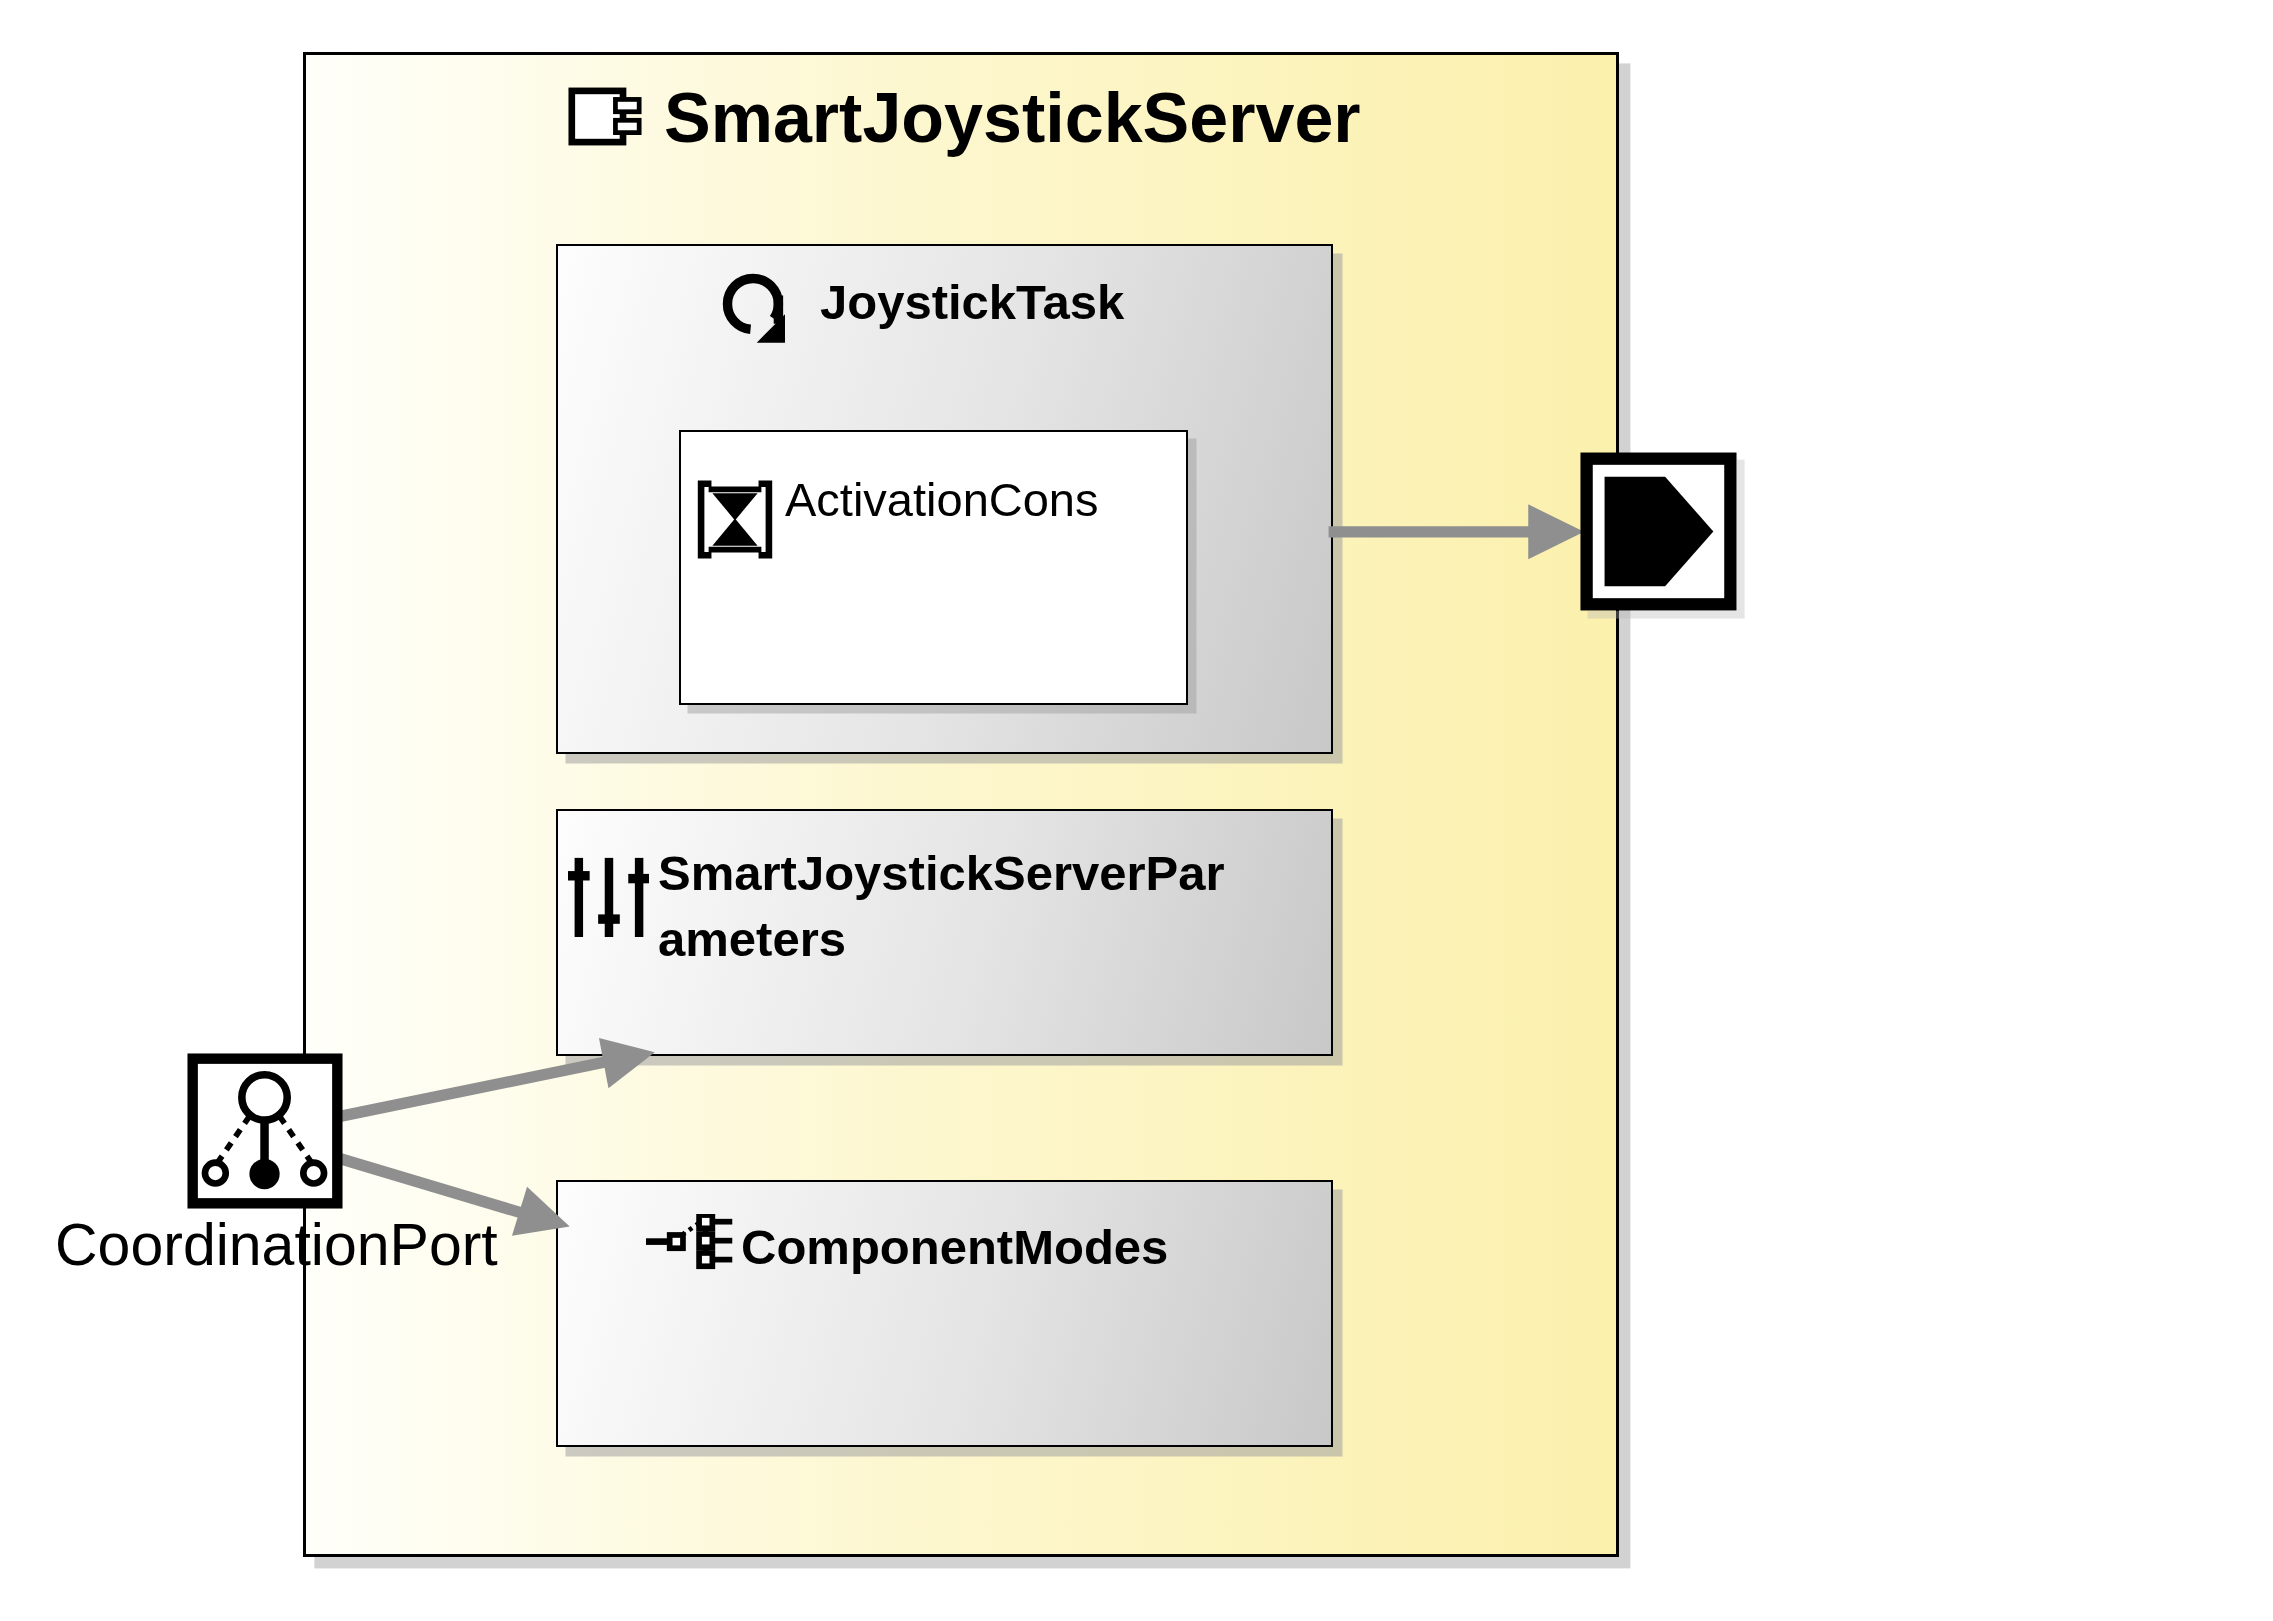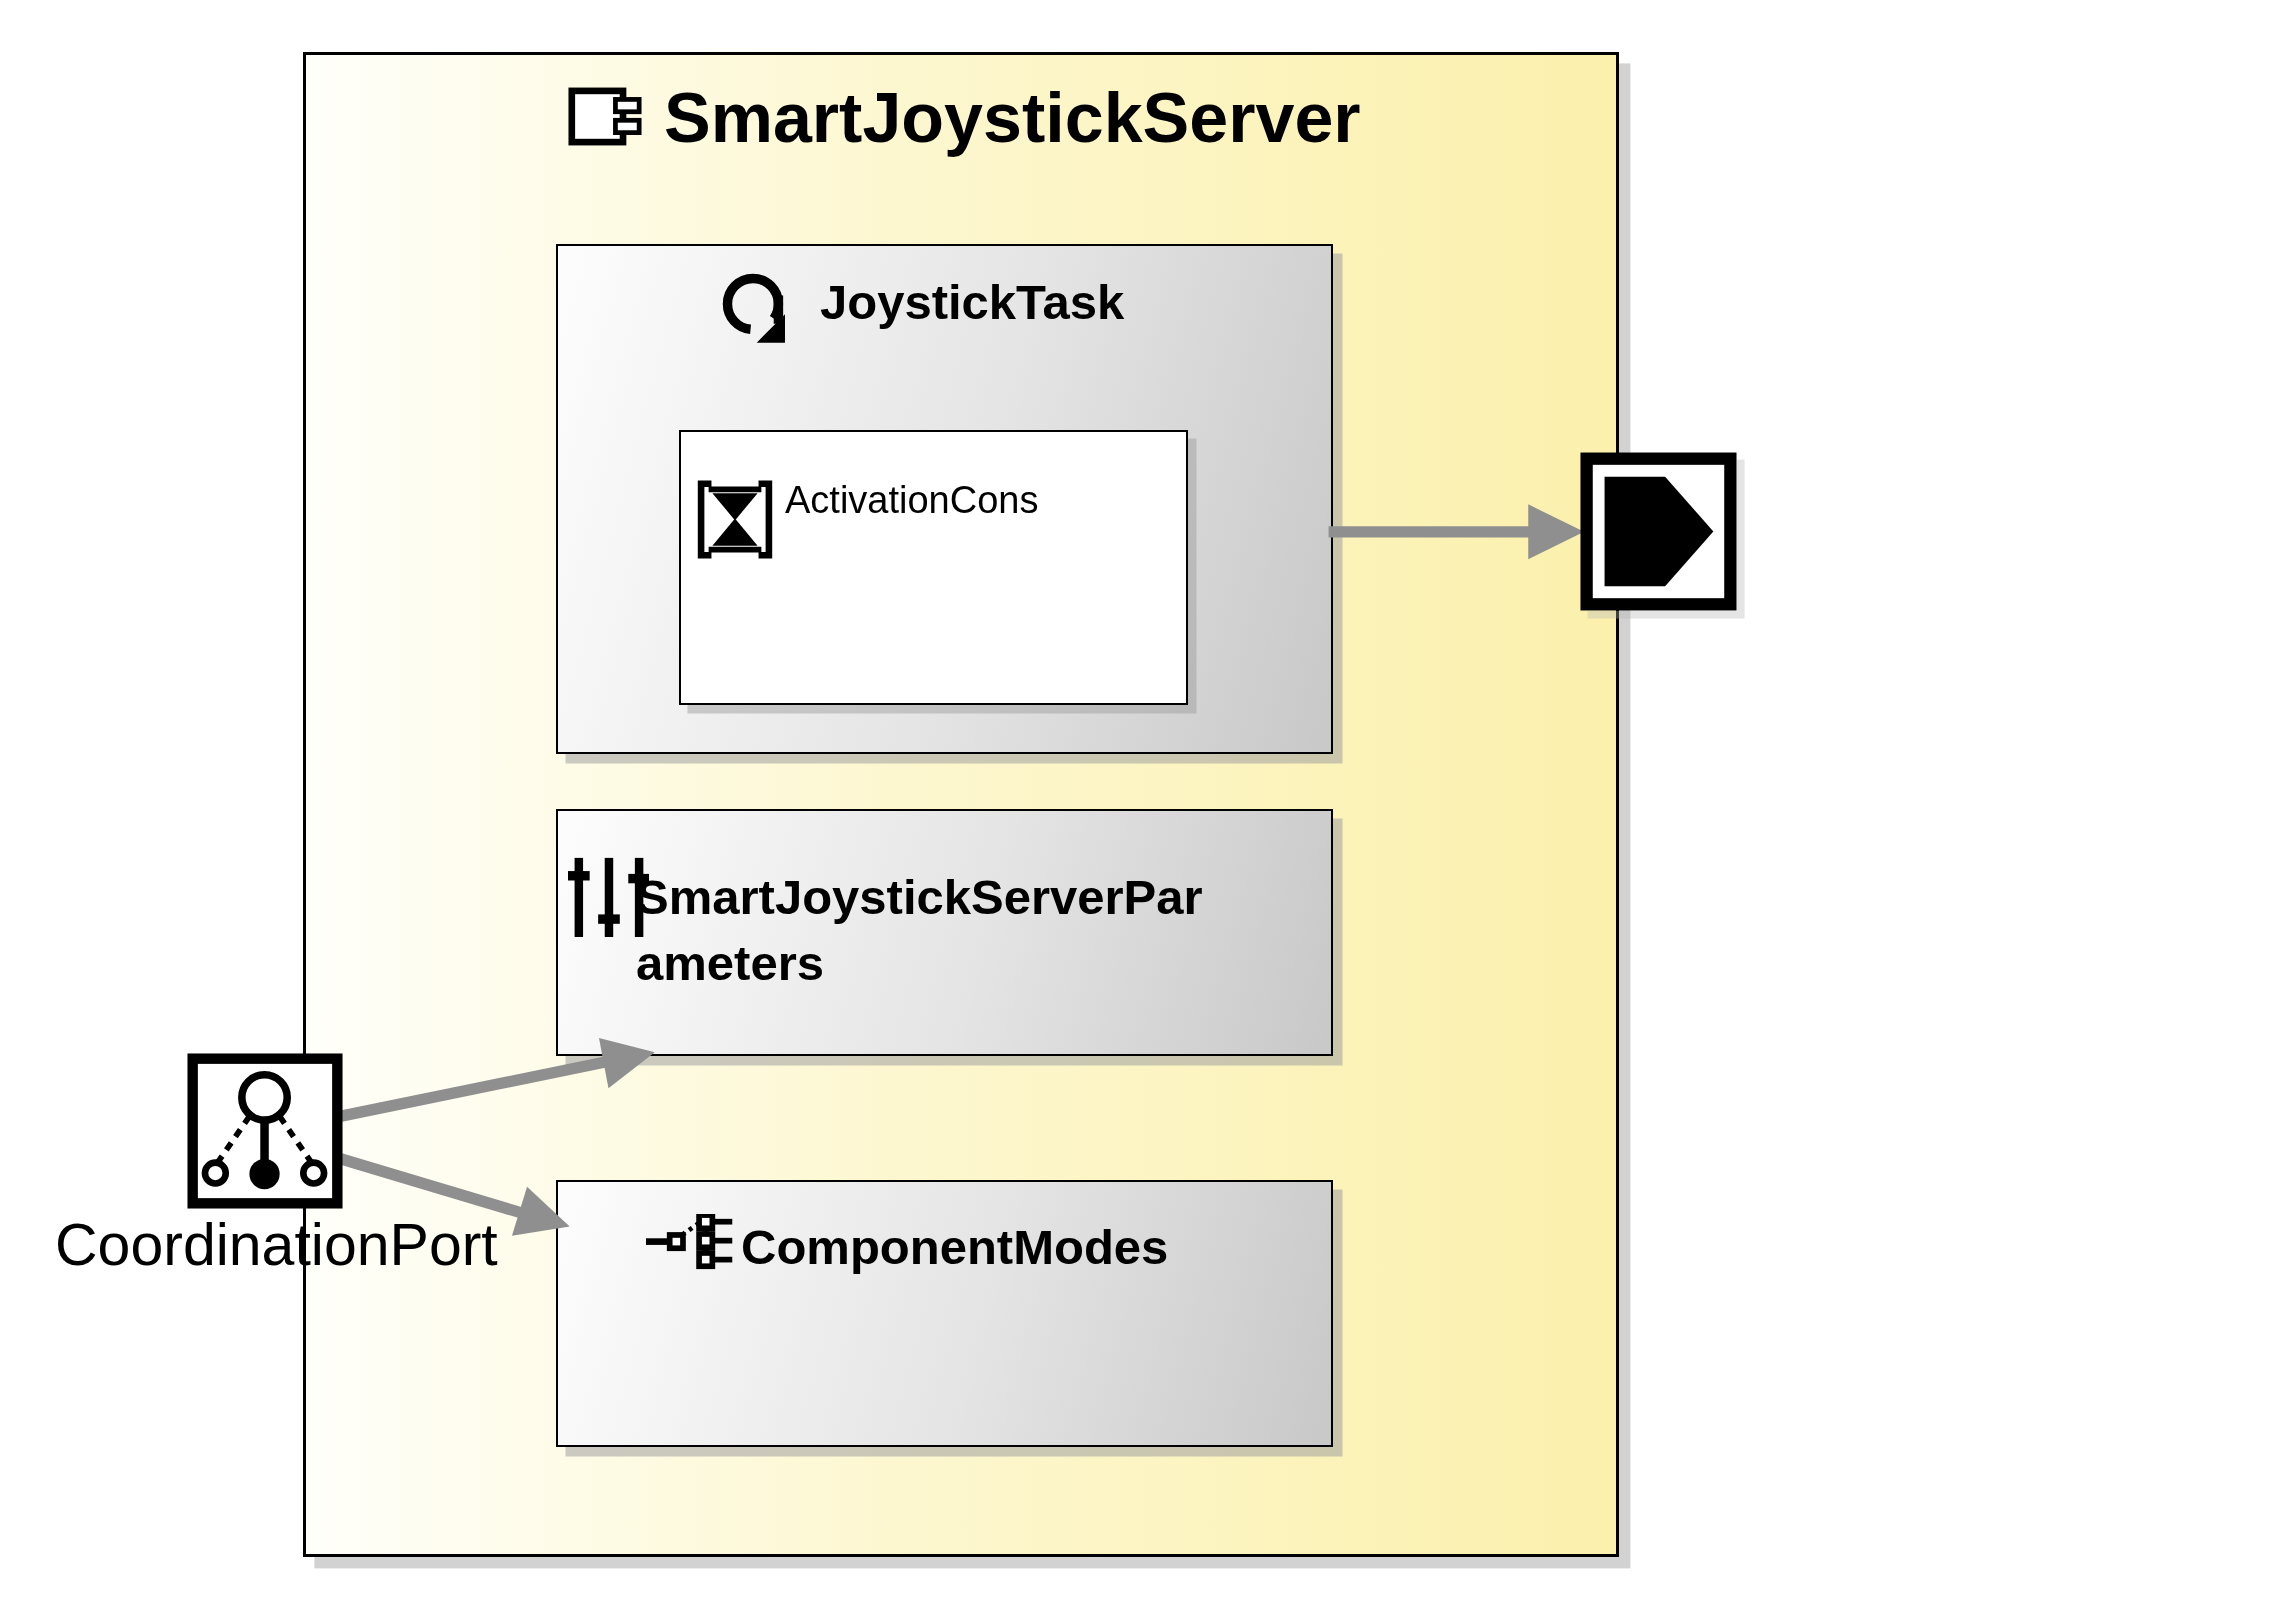--- a/index.html
+++ b/index.html
@@ -24,24 +24,24 @@
     box-shadow:9.5px 9.5px 0 rgba(160,160,160,0.55);
     z-index:2;
   }
   .node.white{background:#ffffff;}
   #joystick-task{left:556px;top:244px;width:773px;height:506px;}
   #activation-constraints{left:679px;top:430px;width:505px;height:271px;box-shadow:8.5px 8.5px 0 rgba(160,160,160,0.5);}
   #parameters{left:556px;top:809px;width:773px;height:243px;}
   #component-modes{left:556px;top:1180px;width:773px;height:263px;}
 
   .hdr-bold{position:absolute;font-weight:bold;font-size:49px;line-height:66px;white-space:nowrap;z-index:3;}
-  .hdr-reg{position:absolute;font-weight:normal;font-size:38px;line-height:64px;white-space:nowrap;z-index:3;}
+  .hdr-reg{position:absolute;font-weight:normal;font-size:47px;line-height:64px;white-space:nowrap;z-index:3;}
   #joystick-task-label{left:820px;top:274px;line-height:57px;}
   #activation-label{left:785px;top:468px;}
-  #parameters-label{left:636px;top:840px;margin-top:24px;}
+  #parameters-label{left:658px;top:840px;}
   #component-modes-label{left:741px;top:1219px;line-height:57px;}
 
   .icon{position:absolute;z-index:3;}
   #loop-icon{left:719px;top:269px;width:83px;height:85px;}
   #hourglass-icon{left:696px;top:479px;width:78px;height:81px;}
   #sliders-icon{left:568px;top:852px;width:81px;height:89px;}
   #modes-icon{left:646px;top:1214px;width:91px;height:59px;}
 
   .port-label{position:absolute;font-size:59px;line-height:66px;white-space:nowrap;z-index:5;}
   #coordination-label{left:55px;top:1212px;}

